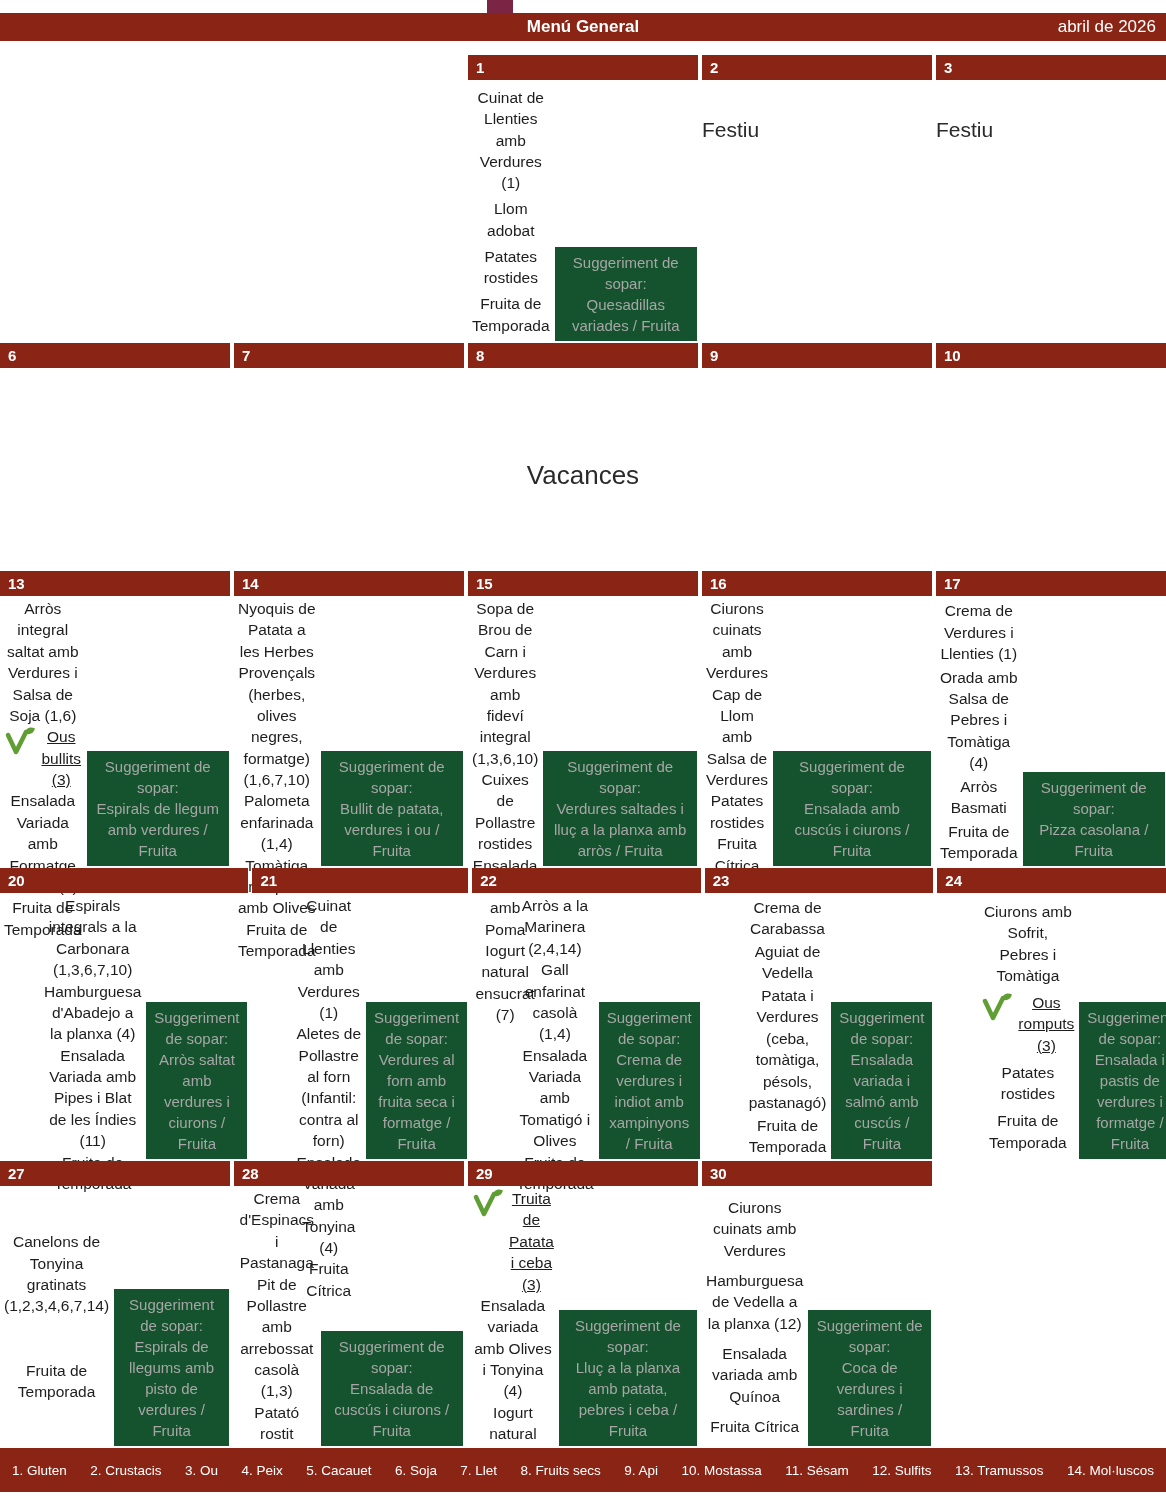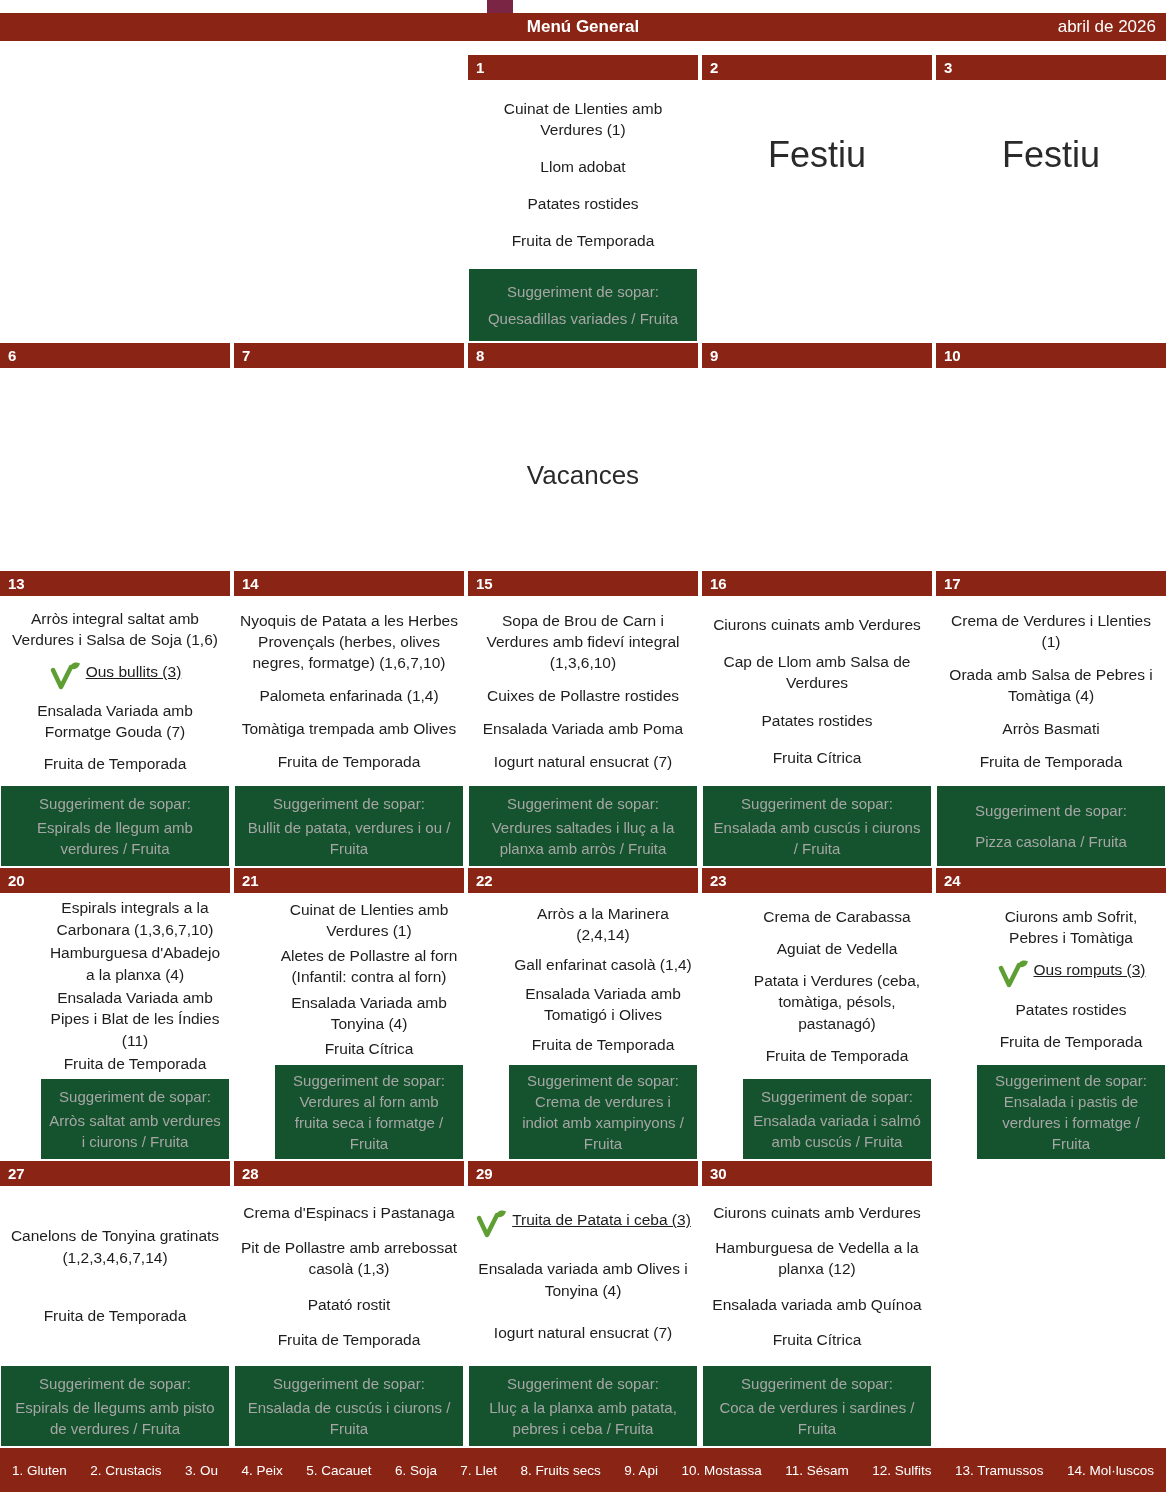--- a/index.html
+++ b/index.html
@@ -10,35 +10,35 @@
   .top-tab { position:absolute; top:0; left:487px; width:26px; height:14px; background:#7b2544; }
   .topbar { position:absolute; top:13px; left:0; width:1166px; height:28px; background:#8a2516; }
   .topbar-title { position:absolute; left:0; right:0; top:0; text-align:center; line-height:28px;
     color:#fff; font-weight:bold; font-size:17px; }
   .topbar-month { position:absolute; right:10px; top:0; line-height:28px; color:#fff; font-size:17px; }
 
   .calendar { position:absolute; top:55px; left:0; width:1166px; }
   .week { display:grid; grid-template-columns:repeat(5,1fr); column-gap:4px; position:relative; }
   .day-header { height:25px; background:#8a2516; color:#fff; font-weight:bold; font-size:15px;
     line-height:25px; padding-left:8px; box-sizing:border-box; }
-  .day-body { display:flex; flex-direction:column; align-items:stretch; text-align:center; box-sizing:border-box; }
+  .day-body { display:flex; align-items:stretch; text-align:center; box-sizing:border-box; }
   .w0 .day-body{ height:263px; } .w1 .day-body{ height:203px; }
   .w2 .day-body{ height:272px; } .w3 .day-body{ height:268px;padding-left:40px; } .w4 .day-body{ height:262px; }
 
   .items { flex:1; display:flex; flex-direction:column; justify-content:space-evenly; padding:2px 4px; }
   .item { font-size:15.5px; line-height:1.38; color:#1d1d1d; }
   .item.veg { display:flex; align-items:flex-start; justify-content:center; gap:5px;text-decoration:underline; }
   .veg-ico { flex:0 0 auto; width:32px; height:29px; }
 
   .supper { margin:0 1px 2px 1px; background:#14532d; color:#a6a6a6; font-size:15px; line-height:1.4;
     padding:5px 8px; display:flex; flex-direction:column; justify-content:space-evenly;
     min-height:80px; box-sizing:border-box; margin-top:auto; }
   .w0 .supper { min-height:72px; }
 
-  .festiu-label { margin-top:54px; font-size:36px; color:#2a2a2a; }
+  .festiu-label { margin-top:38px; font-size:21px; color:#2a2a2a; }
   .banner { position:absolute; top:117px; left:0; width:100%; text-align:center; font-size:26px; color:#2a2a2a; }
 
   .footer { position:absolute; top:1448px; left:0; width:1166px; height:44px; background:#8a2516;
     display:flex; align-items:center; justify-content:space-between; padding:16px 12px; box-sizing:border-box; }
   .allergen { color:#fff; font-size:13.5px; white-space:nowrap; }
 </style>
 </head>
 <body>
 
 <div class="page">

